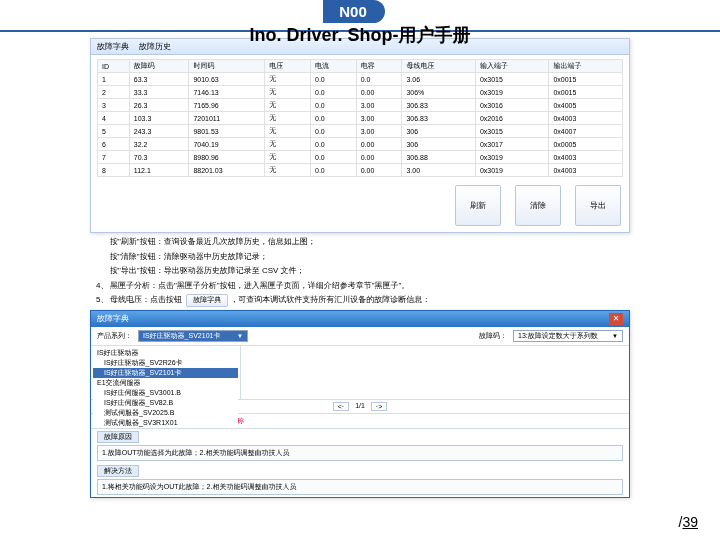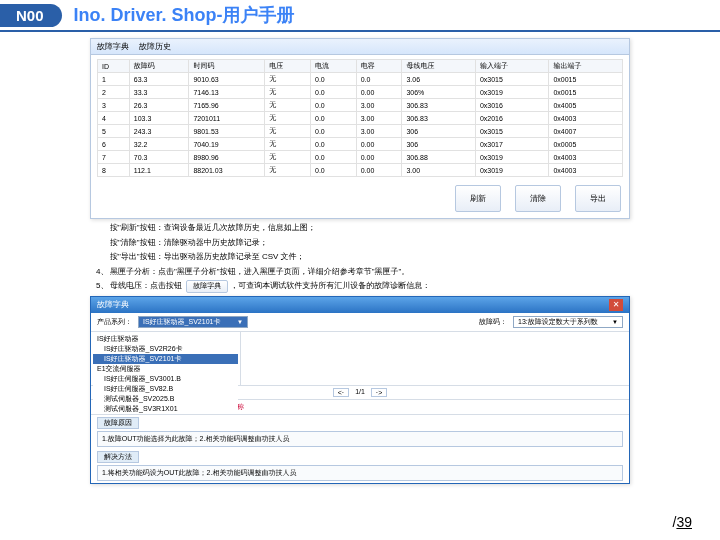--- a/index.html
+++ b/index.html
@@ -10,34 +10,35 @@
     background: #fff;
     font-size: 10px;
     position: relative;
     overflow: hidden;
   }
   .header-row {
     display: flex;
     align-items: center;
     height: 32px;
     border-bottom: 2px solid #2a5fa8;
+    flex-direction: column;
   }
   .logo-pill {
     background: #2a5fa8;
     color: #fff;
     font-weight: bold;
     font-size: 15px;
     padding: 3px 18px 3px 16px;
     border-radius: 0 16px 16px 0;
     margin-right: 12px;
   }
   .page-title {
     font-size: 18px;
     font-weight: bold;
-    color: #3b82f6;
+    color: #000000;
   }
 
   .content-area {
     padding: 6px 90px 6px 90px;
   }
 
   
   .win {
     border: 1px solid #b6c8e0;
     background: #fff;
@@ -67,21 +68,21 @@
   .btn-row {
     display: flex;
     justify-content: flex-end;
     gap: 14px;
     padding: 4px 8px 6px;
   }
   .btn {
     font-size: 8px;
     border: 1px solid #b6c8e0;
     background: linear-gradient(#fff,#e8eef7);
-    padding: 7px 14px;
+    padding: 14px 14px;
     border-radius: 2px;
   }
   .caption {
     text-align: center;
     font-size: 8px;
     margin: 4px 0 6px;
   }
 
   .body-text {
     font-size: 8px;
@@ -168,21 +169,21 @@
     border-bottom: 1px solid #d6dde6;
   }
   .win2-pager .nav { border:1px solid #b6c8e0; padding:0 4px; }
   .win2-note { font-size: 7px; color: #c03; padding: 2px 6px; border-bottom:1px solid #d6dde6; }
   .field-block { padding: 2px 6px; font-size:7px; }
   .field-label { background:#e0ecf7; display:inline-block; padding:0 6px; border:1px solid #b6c8e0; margin-bottom:2px;}
   .field-box { border:1px solid #b6c8e0; background:#f9fbfd; padding:2px 4px; font-size:7px; min-height:14px;}
 
   .page-number {
     position: absolute;
-    right: 28px;
+    right: 22px;
     bottom: 10px;
     font-size: 14px;
   }
   .page-number .total { text-decoration: underline; }
 </style>
 </head>
 <body>
 
 <div class="header-row">
   <div class="logo-pill">N00</div>

